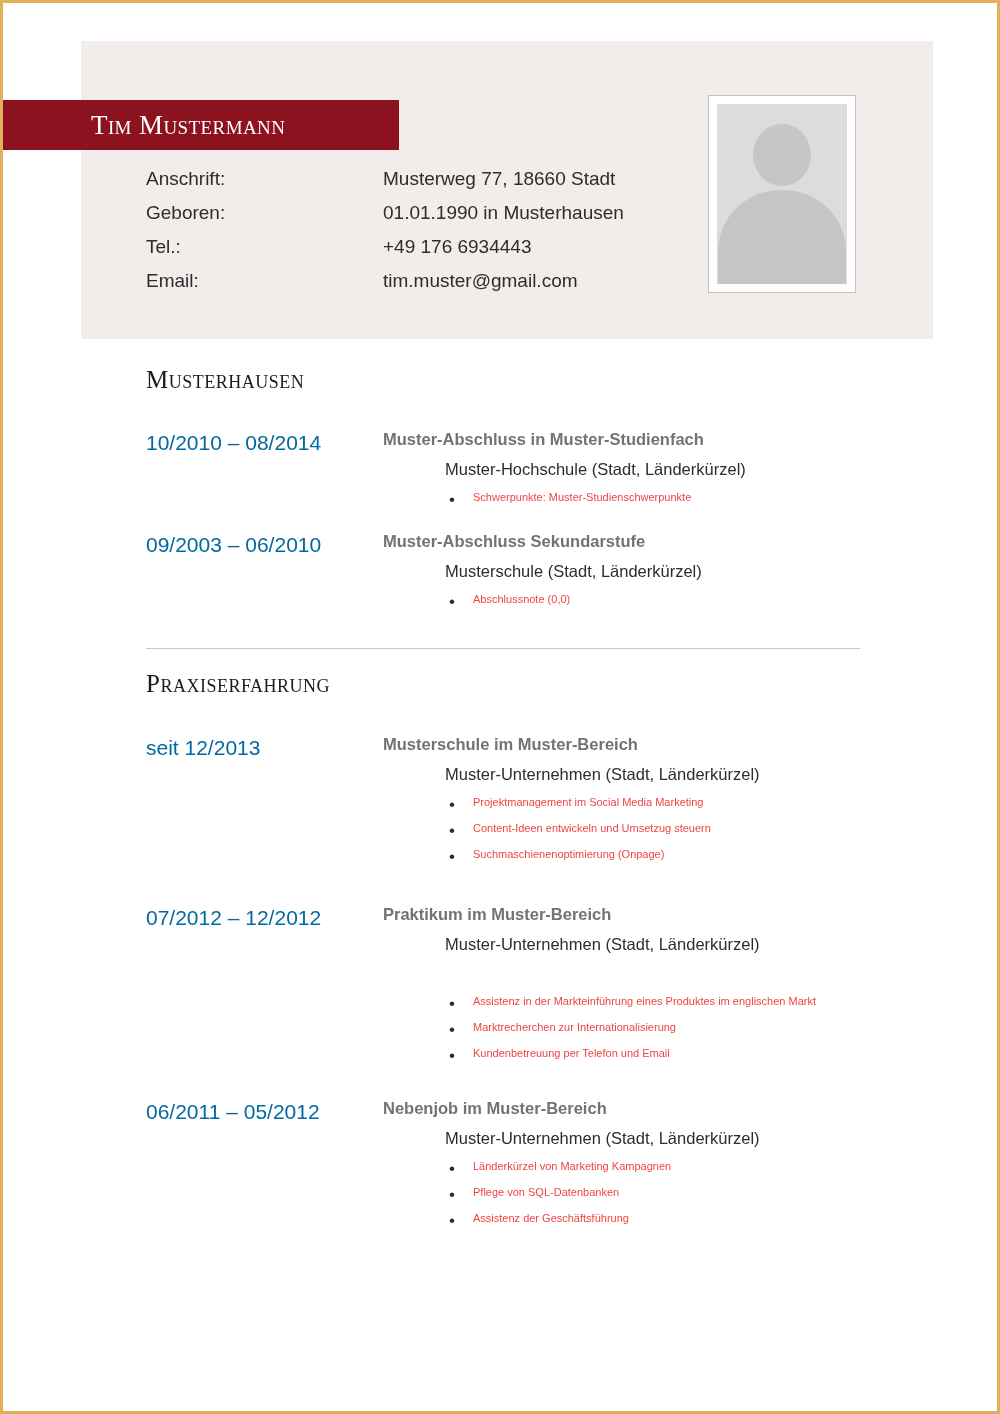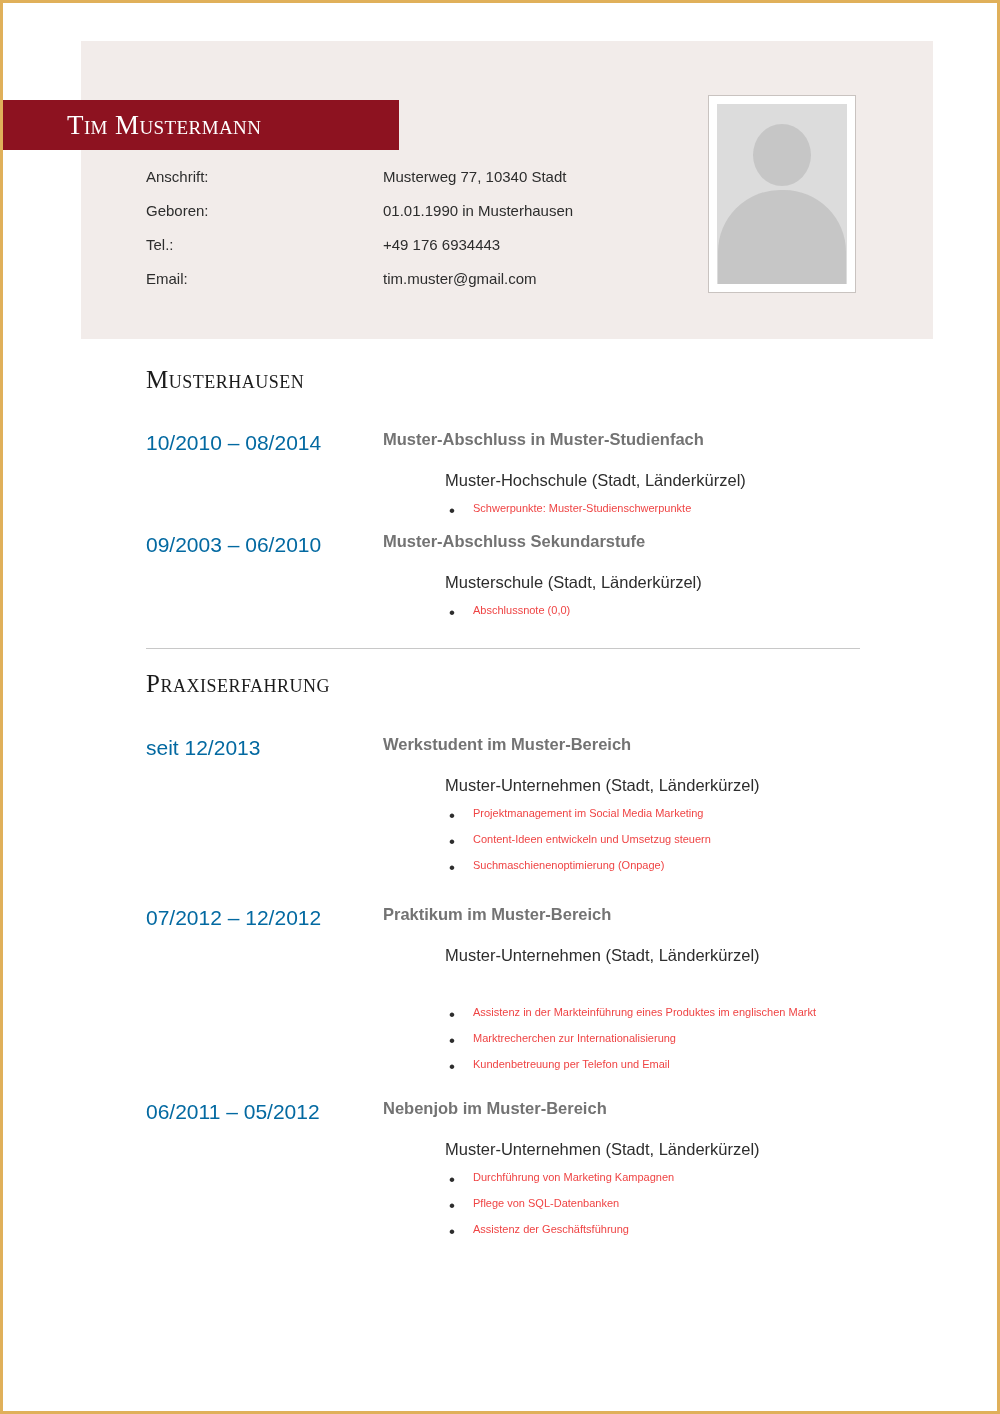--- a/index.html
+++ b/index.html
@@ -43,37 +43,37 @@
     height: 50px;
     background: #8d1220;
     display: flex;
     align-items: center;
   }
   .name-banner .name-text {
     color: #ffffff;
     font-family: "Liberation Serif", serif;
     font-size: 27px;
     letter-spacing: 0.4px;
-    padding-left: 64px;
+    padding-left: 88px;
     font-variant: small-caps;
     white-space: nowrap;
   }
 
   
   .contact {
     position: absolute;
     left: 143px;
     top: 165px;
     width: 530px;
   }
   .contact-row {
     display: flex;
     align-items: flex-start;
     height: 34px;
-    font-size: 15px;
+    font-size: 19px;
     color: #2d2d2d;
   }
   .contact-label {
     width: 237px;
     flex: none;
   }
   .contact-value {
     flex: 1;
   }
 
@@ -159,21 +159,20 @@
   .entry-title {
     font-size: 16.5px;
     font-weight: bold;
     color: #737373;
     line-height: 1.45;
   }
   .entry-org {
     font-size: 16.5px;
     color: #2d2d2d;
     line-height: 1.45;
-    margin-top: 11px;
     padding-left: 62px;
   }
   .bullets {
     list-style: none;
     margin: 8px 0 0 0;
     padding: 0 0 0 62px;
   }
   .bullets li {
     position: relative;
     font-size: 11px;
@@ -201,21 +200,21 @@
 
   <div class="header-panel"></div>
 
   <div class="name-banner">
     <div class="name-text">Tim Mustermann</div>
   </div>
 
   <div class="contact">
     <div class="contact-row">
       <div class="contact-label">Anschrift:</div>
-      <div class="contact-value">Musterweg 77, 10340 Stadt</div>
+      <div class="contact-value">Musterweg 77, 18660 Stadt</div>
     </div>
     <div class="contact-row">
       <div class="contact-label">Geboren:</div>
       <div class="contact-value">01.01.1990 in Musterhausen</div>
     </div>
     <div class="contact-row">
       <div class="contact-label">Tel.:</div>
       <div class="contact-value">+49 176 6934443</div>
     </div>
     <div class="contact-row">
@@ -260,21 +259,21 @@
   </div>
 
   <div class="divider" style="top:645px;"></div>
 
   <div class="section-title" style="top:667px;">Praxiserfahrung</div>
 
   <div class="entry" style="top:730px;">
     <div class="entry-head">
       <div class="entry-date">seit 12/2013</div>
       <div class="entry-body">
-        <div class="entry-title">Werkstudent im Muster-Bereich</div>
+        <div class="entry-title">Musterschule im Muster-Bereich</div>
       </div>
     </div>
     <div class="entry-org" style="margin-left:237px;">Muster-Unternehmen (Stadt, Länderkürzel)</div>
     <ul class="bullets" style="margin-left:237px;">
       <li>Projektmanagement im Social Media Marketing</li>
       <li>Content-Ideen entwickeln und Umsetzug steuern</li>
       <li>Suchmaschienenoptimierung (Onpage)</li>
     </ul>
   </div>
 
@@ -295,19 +294,19 @@
 
   <div class="entry" style="top:1094px;">
     <div class="entry-head">
       <div class="entry-date">06/2011 – 05/2012</div>
       <div class="entry-body">
         <div class="entry-title">Nebenjob im Muster-Bereich</div>
       </div>
     </div>
     <div class="entry-org" style="margin-left:237px;">Muster-Unternehmen (Stadt, Länderkürzel)</div>
     <ul class="bullets" style="margin-left:237px;">
-      <li>Durchführung von Marketing Kampagnen</li>
+      <li>Länderkürzel von Marketing Kampagnen</li>
       <li>Pflege von SQL-Datenbanken</li>
       <li>Assistenz der Geschäftsführung</li>
     </ul>
   </div>
 
 </div>
 
 </body></html>

